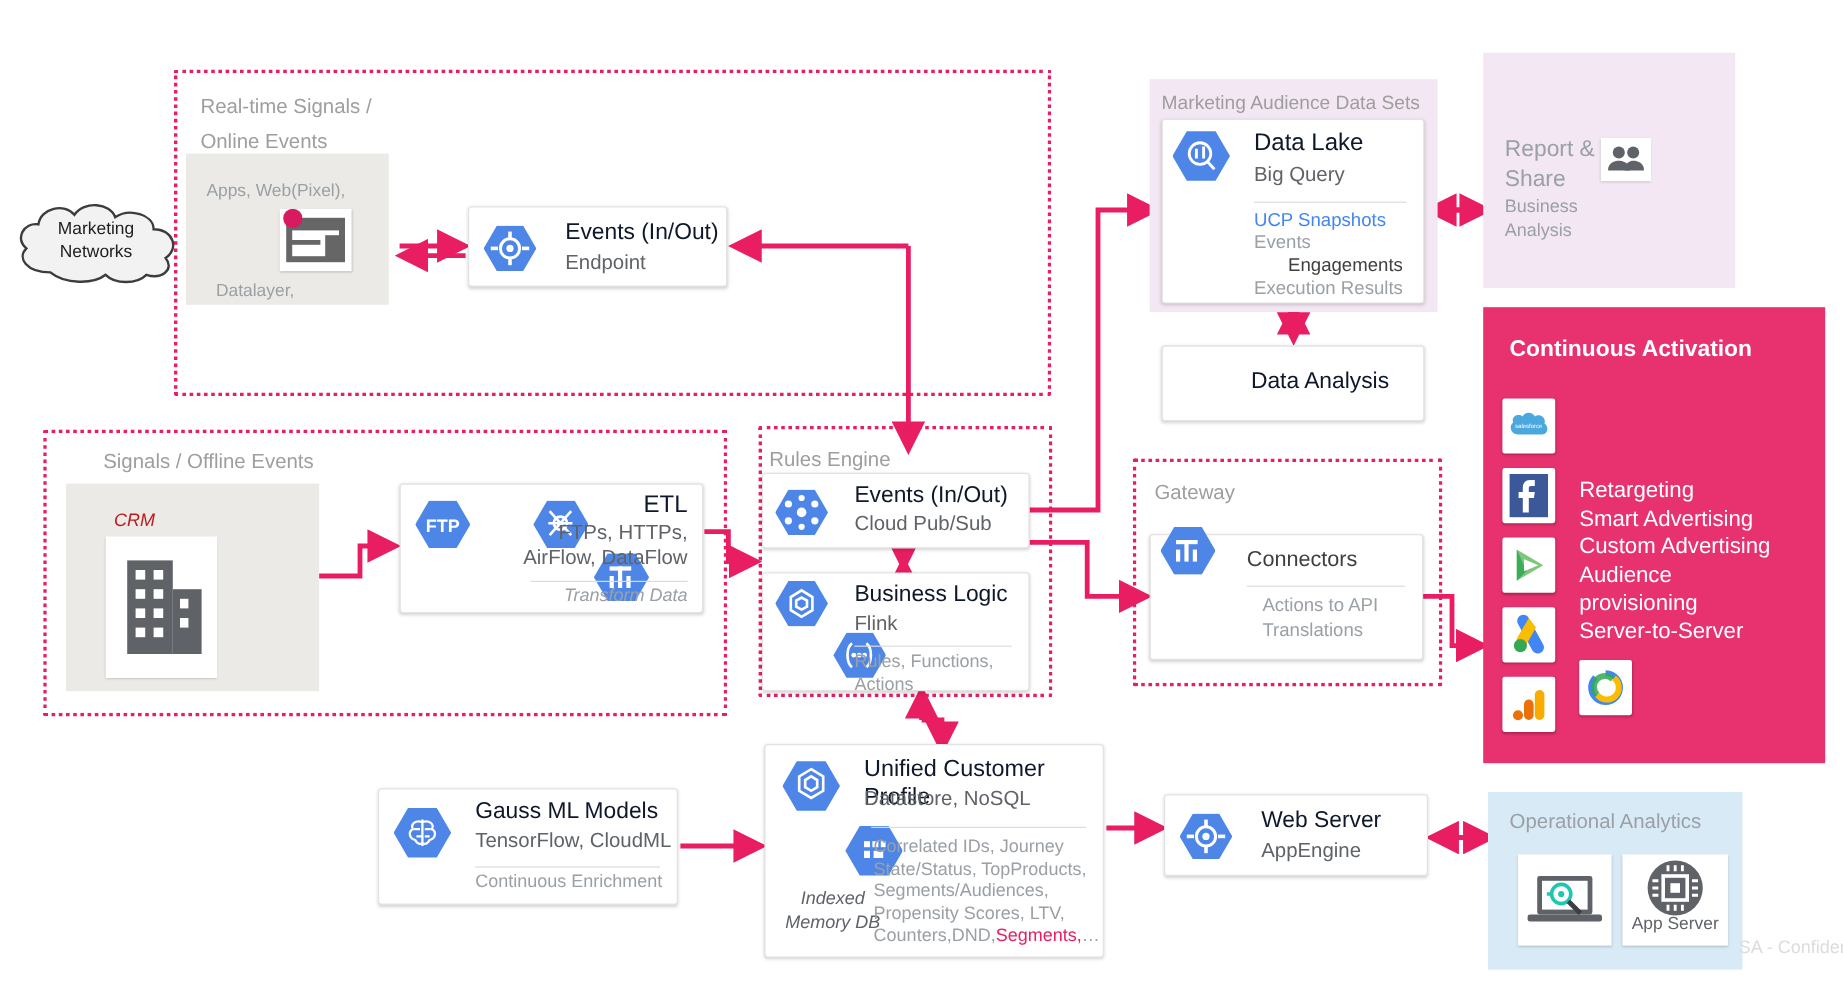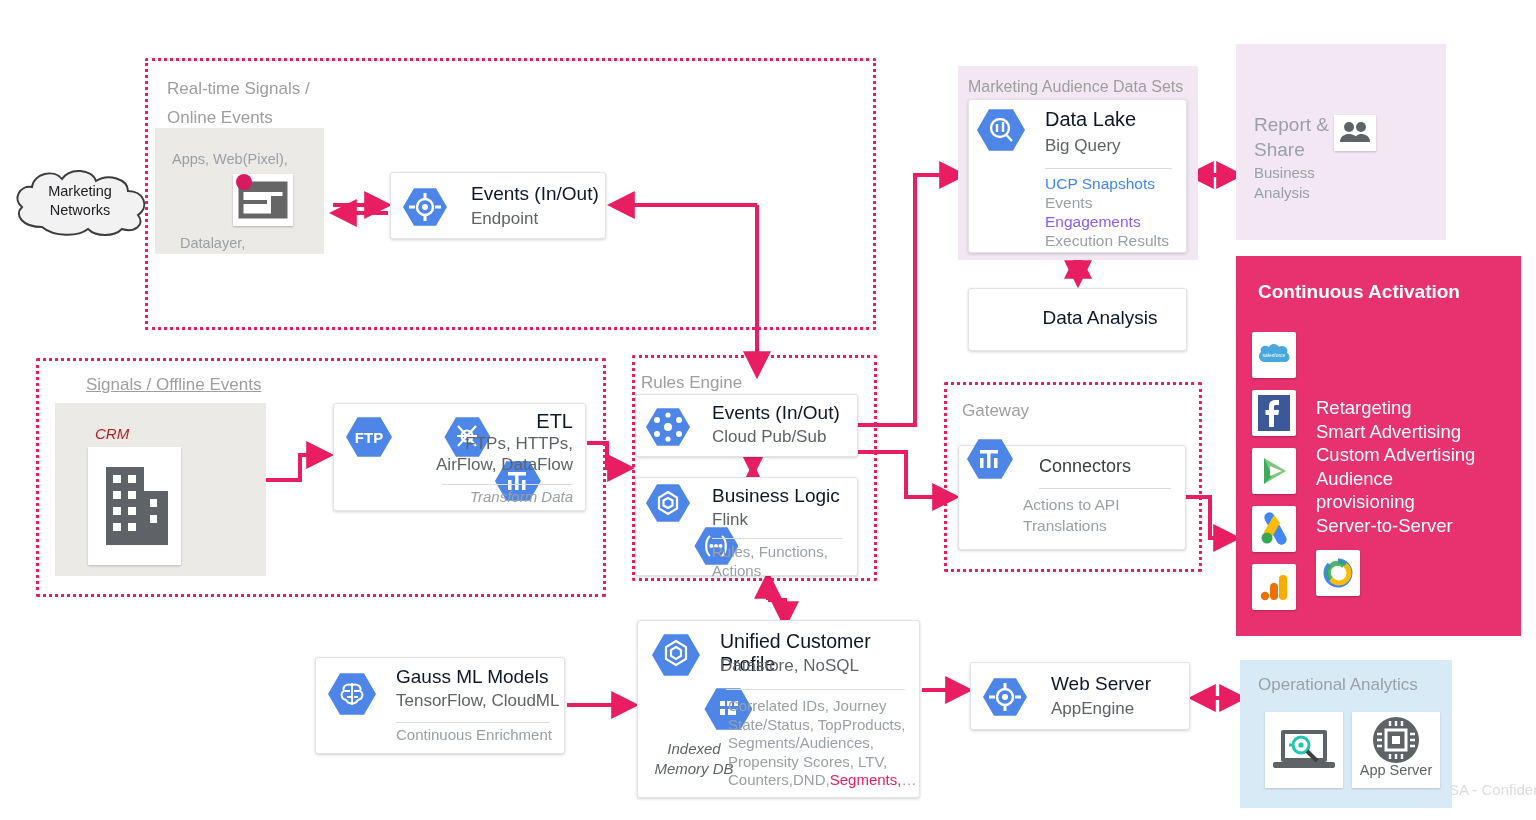--- a/index.html
+++ b/index.html
@@ -138,21 +138,21 @@
         <rect x="20.5" y="28" width="3" height="6" fill="#fff"></rect>
         <rect x="6" y="18.5" width="6" height="3" fill="#fff"></rect>
         <rect x="32" y="18.5" width="6" height="3" fill="#fff"></rect>
       </svg>
     </div>
     <div class="abs ttl" style="left:80px;top:10px;">Events (In/Out)</div>
     <div class="abs sub" style="left:80px;top:36px;">Endpoint</div>
   </div>
 
   <div class="abs dotgroup" style="left:36px;top:358px;width:570px;height:239px;"></div>
-  <div class="grouplabel" style="left:86px;top:370px;text-decoration:underline;">Signals / Offline Events</div>
+  <div class="grouplabel" style="left:86px;top:370px;">Signals / Offline Events</div>
 
   <div class="abs shade" style="left:55px;top:403px;width:211px;height:173px;"></div>
   <div class="abs" style="left:95px;top:425px;font-size:15px;color:#b91c1c;font-style:italic;">CRM</div>
   <div class="abs" style="left:88px;top:447px;width:93px;height:118px;background:#fff;box-shadow:0 1px 2px rgba(0,0,0,.22);">
     <svg width="93" height="118" viewBox="0 0 93 118">
       <rect x="18" y="20" width="38" height="78" fill="#5f6368"></rect>
       <rect x="56" y="44" width="24" height="54" fill="#5f6368"></rect>
       <g fill="#fff">
         <rect x="25" y="28" width="8" height="8"></rect>
           <rect x="40" y="28" width="8" height="8"></rect>
@@ -261,21 +261,21 @@
         <g fill="#fff">
           <rect x="13" y="12" width="18" height="3.5"></rect>
           <rect x="20" y="12" width="3.5" height="18"></rect>
           <rect x="13" y="20" width="3.5" height="10"></rect>
           <rect x="27" y="20" width="3.5" height="10"></rect>
         </g>
       </svg>
     </div>
     <div class="abs sub" style="left:80px;top:10px;font-size:18px;color:#3c4043;">Connectors</div>
     <div class="abs rule" style="left:80px;right:14px;top:42px;"></div>
-    <div class="abs small" style="left:64px;top:48px;font-size:15.5px;line-height:21px;white-space:pre-line;">Actions to API
+    <div class="abs small" style="left:93px;top:48px;font-size:15.5px;line-height:21px;white-space:pre-line;">Actions to API
 Translations</div>
   </div>
 
   <div class="abs" style="left:958px;top:66px;width:240px;height:194px;background:#f3e7f3;"></div>
   <div class="grouplabel" style="left:968px;top:72px;font-size:16px;">Marketing Audience Data Sets</div>
 
   <div class="abs card" style="left:968px;top:99px;width:219px;height:154px;">
     <div class="hex abs" style="left:8px;top:8px;width:48px;height:44px;">
       <svg width="48" height="44" viewBox="0 0 48 44">
         <g fill="none" stroke="#fff" stroke-width="2.4">
@@ -284,21 +284,21 @@
           <path d="M20 16 v8 M26 14 v10"></path>
         </g>
       </svg>
     </div>
     <div class="abs ttl" style="left:76px;top:8px;font-size:20px;">Data Lake</div>
     <div class="abs sub" style="left:76px;top:36px;">Big Query</div>
     <div class="abs rule" style="left:76px;right:14px;top:68px;"></div>
     <div class="abs" style="left:76px;top:74px;font-size:15.5px;line-height:19px;">
       <div style="color:#4285f4;">UCP Snapshots</div>
       <div style="color:#9aa0a6;">Events</div>
-      <div style="color:#8b5cf6;">Engagements</div>
+      <div style="color:#404040;text-align:right;">Engagements</div>
       <div style="color:#9aa0a6;">Execution Results</div>
     </div>
   </div>
 
   <div class="abs card" style="left:968px;top:288px;width:219px;height:63px;">
     <div class="abs ttl" style="left:0;right:0;top:18px;text-align:center;font-size:19px;margin-left:45px;">Data Analysis</div>
   </div>
 
   <div class="abs" style="left:1236px;top:44px;width:210px;height:196px;background:#f3e7f3;"></div>
   <div class="abs" style="left:1254px;top:112px;font-size:19px;color:#9aa0a6;line-height:25px;white-space:pre-line;">Report &amp;

